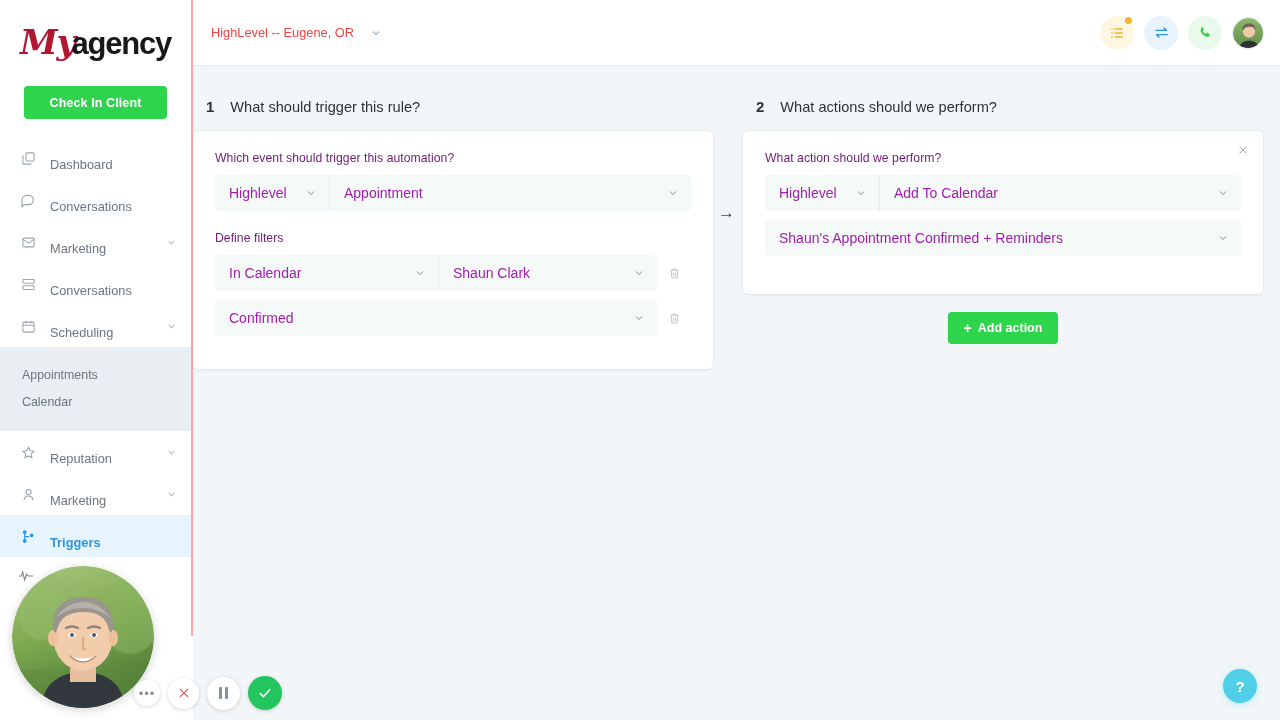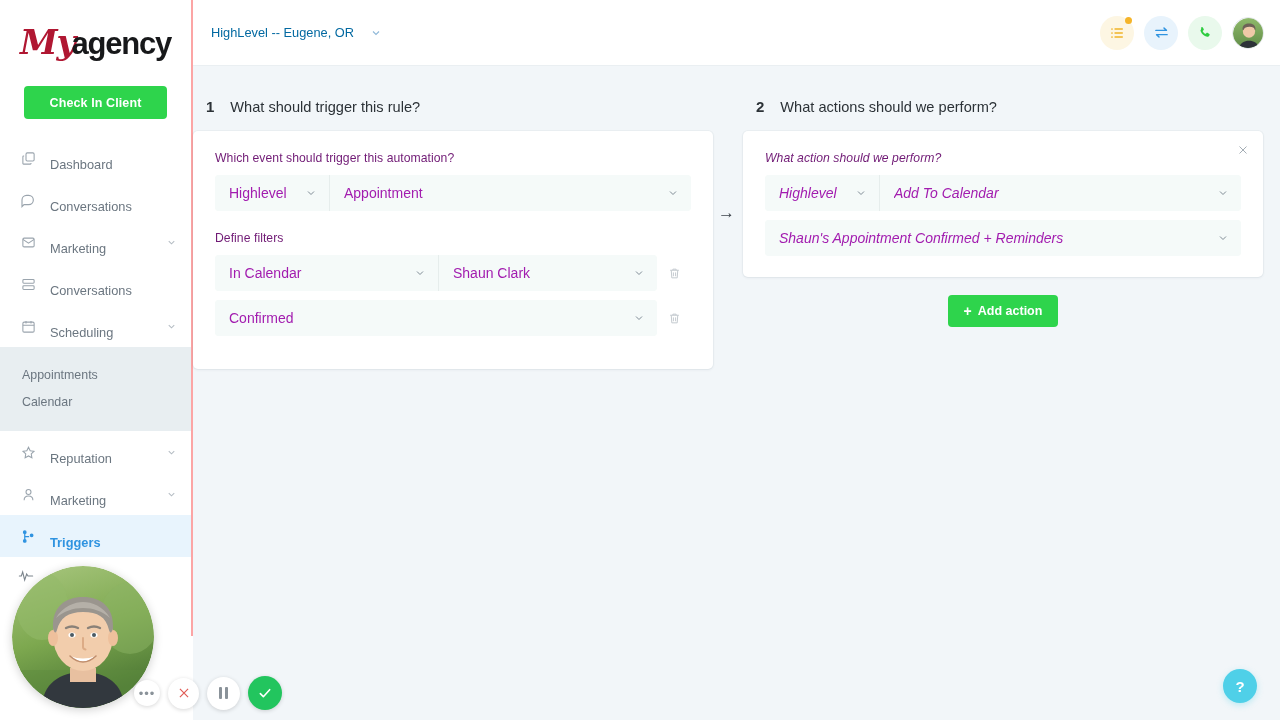--- a/index.html
+++ b/index.html
@@ -72,21 +72,21 @@
   }
 
   
   .main { flex: 1 1 auto; height: 720px; position: relative; background: #f2f6f9; }
   .topbar {
     height: 66px; background: #ffffff; border-bottom: 1px solid #eaeff2;
     display: flex; align-items: center; padding: 0 16px 0 18px;
   }
   .loc-select {
     display: flex; align-items: center; gap: 16px;
-    font-size: 12.8px; color: #0369a1; cursor: pointer; text-align: right;
+    font-size: 12.8px; color: #ef4444; cursor: pointer; text-align: right;
   }
   .loc-chev { color: #8fb8d8; display: flex; align-items: center; }
   .topbar-spacer { flex: 1 1 auto; }
   .topbar-icons { display: flex; align-items: center; gap: 10px; }
   .ticon {
     width: 34px; height: 34px; border-radius: 50%;
     display: flex; align-items: center; justify-content: center;
     position: relative; cursor: pointer;
   }
   .ticon.tasks { background: #fdf6e3; }
@@ -113,21 +113,21 @@
 
   .col-left  { position: absolute; left: 0;   top: 32px; width: 520px; }
   .col-right { position: absolute; left: 550px; top: 32px; width: 520px; }
 
   .card {
     background: #ffffff; border-radius: 5px;
     box-shadow: 0 1px 3px rgba(38,58,78,.07), 0 0 0 1px rgba(38,58,78,.03);
     margin-top: 16px; padding: 20px 22px 24px 22px;
     position: relative;
   }
-  .card.right { padding-bottom: 21px; font-style: italic; }
+  .card.right { padding-bottom: 38px; }
   .card-close {
     position: absolute; top: 9px; right: 10px;
     width: 20px; height: 20px; cursor: pointer;
     display: flex; align-items: center; justify-content: center;
     color: #9aa4ad;
   }
   .field-label {
     font-size: 12.2px; color: #701a75; margin-bottom: 10px; letter-spacing: .05px;
   }
   .field-label.mt { margin-top: 20px; }

